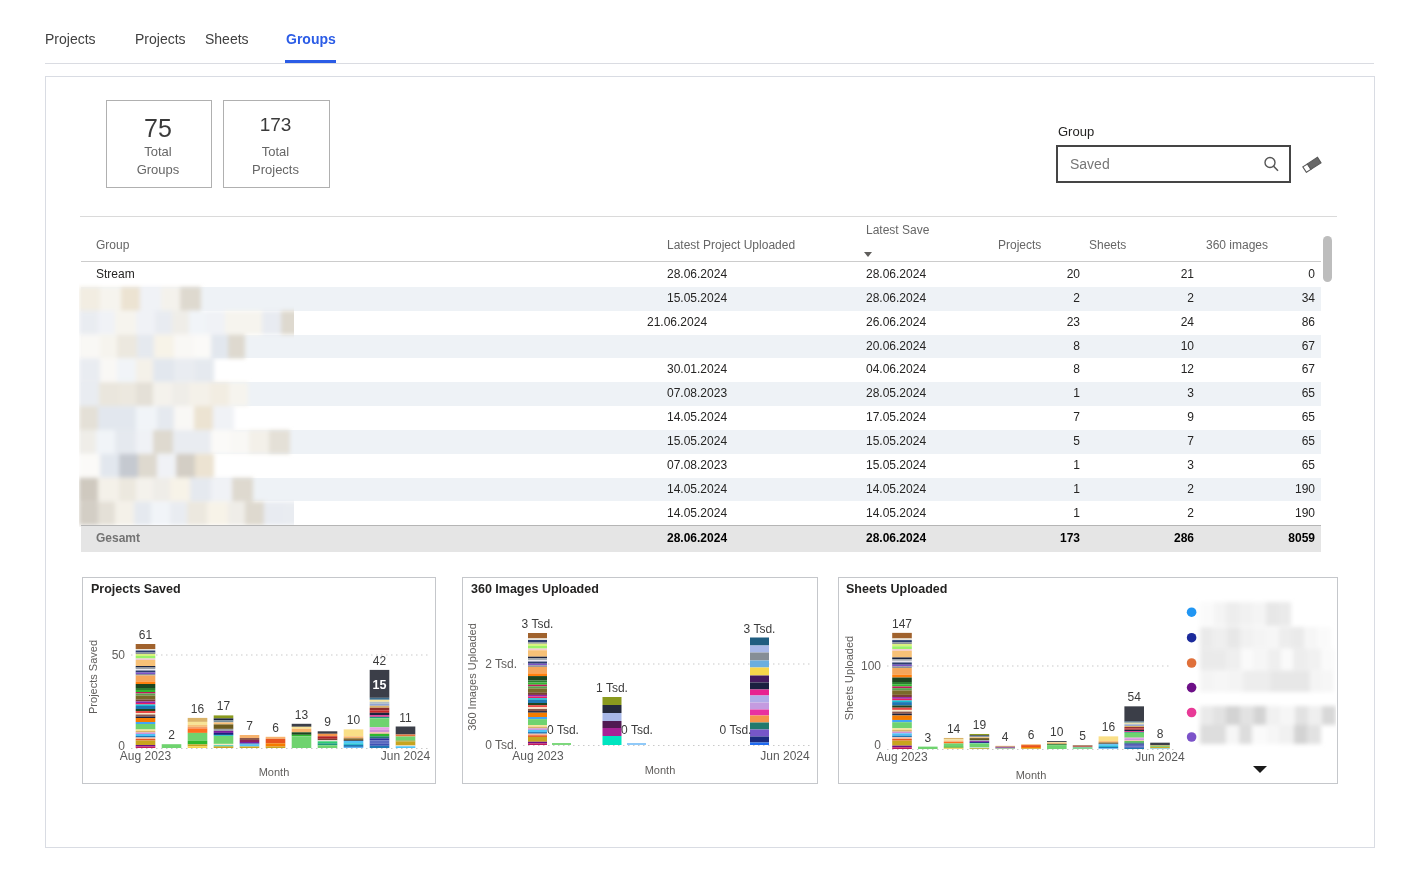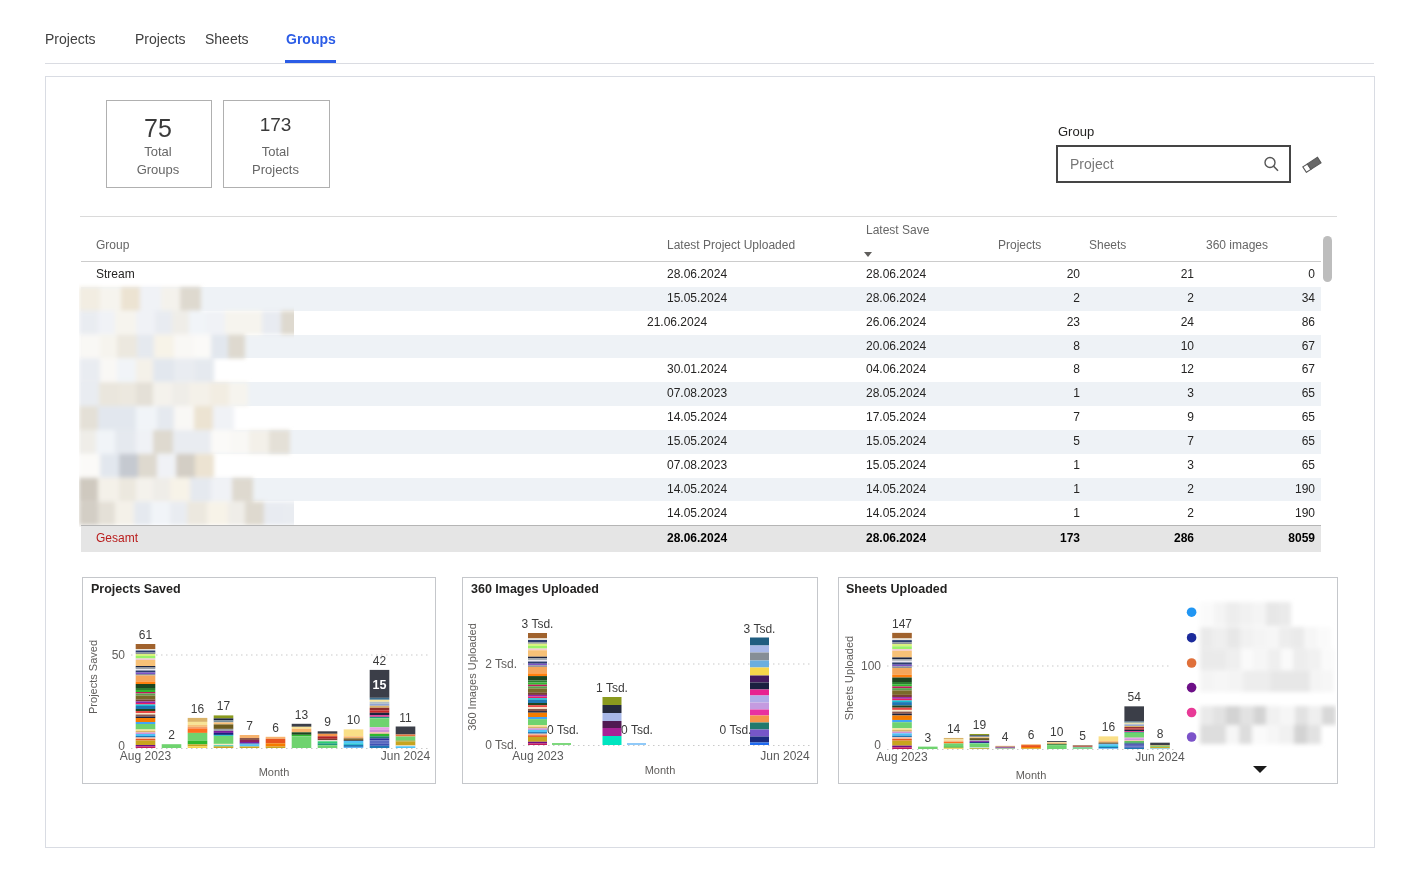--- a/index.html
+++ b/index.html
@@ -8,21 +8,21 @@
 <div class="a" style="left:45px;top:63px;width:1329px;height:1px;background:#dadce2"></div>
 <div class="a" style="left:45px;top:76px;width:1328px;height:770px;border:1px solid #d9dce3"></div>
 <div class="a" style="left:106px;top:100px;width:104px;height:86px;border:1px solid #b0b0b0"></div>
 <div class="a" style="left:106px;top:114px;width:104px;text-align:center;font-size:25px;color:#3a3a3a">75</div>
 <div class="a" style="left:106px;top:143px;width:104px;text-align:center;font-size:13px;line-height:18px;color:#666">Total<br>Groups</div>
 <div class="a" style="left:223px;top:100px;width:105px;height:86px;border:1px solid #b0b0b0"></div>
 <div class="a" style="left:223px;top:114px;width:105px;text-align:center;font-size:19px;color:#3a3a3a">173</div>
 <div class="a" style="left:223px;top:143px;width:105px;text-align:center;font-size:13px;line-height:18px;color:#666">Total<br>Projects</div>
 <div class="a" style="left:1058px;top:124px;font-size:13px;color:#252423">Group</div>
 <div class="a" style="left:1056px;top:145px;width:231px;height:34px;border:2px solid #454545"></div>
-<div class="a" style="left:1070px;top:156px;font-size:14px;color:#767676">Project</div>
+<div class="a" style="left:1070px;top:156px;font-size:14px;color:#767676">Saved</div>
 <svg class="a" style="left:1262px;top:155px" width="20" height="20">
     <circle cx="8" cy="7.5" r="5" fill="none" stroke="#555" stroke-width="1.4"></circle>
     <line x1="11.6" y1="11.3" x2="16" y2="15.7" stroke="#555" stroke-width="1.6"></line>
   </svg>
 <svg class="a" style="left:1302px;top:156px" width="20" height="17">
     <g transform="rotate(-33 10 8.5)">
       <rect x="1" y="5.5" width="5.5" height="6.5" fill="#fff" stroke="#5a5a5a" stroke-width="1.1"></rect>
       <rect x="6.5" y="5.5" width="12" height="6.5" fill="#686868" stroke="#5a5a5a" stroke-width="1.1"></rect>
     </g>
   </svg>
@@ -197,21 +197,21 @@
       <rect x="91" y="239.5" width="17" height="23.85" fill="#e9ecf1"></rect>
       <rect x="108" y="239.5" width="20" height="23.85" fill="#ece8df"></rect>
       <rect x="128" y="239.5" width="21" height="23.85" fill="#f7f3e8"></rect>
       <rect x="149" y="239.5" width="17" height="23.85" fill="#efede8"></rect>
       <rect x="166" y="239.5" width="19" height="23.85" fill="#ded9cf"></rect>
       <rect x="185" y="239.5" width="20" height="23.85" fill="#e8ebf1"></rect>
       <rect x="205" y="239.5" width="19" height="23.85" fill="#e9ecf1"></rect>
     </g>
   </svg>
 <div class="a" style="left:81px;top:525.4px;width:1240px;height:25.6px;background:#e5e5e5;border-top:1px solid #b5b5b5"></div>
-<div class="a cell" style="left:96px;top:526.5px;font-weight:normal;color:#b91c1c">Gesamt</div>
+<div class="a cell" style="left:96px;top:526.5px;font-weight:bold;color:#737373">Gesamt</div>
 <div class="a cell" style="left:667px;top:526.5px;font-weight:bold;color:#000">28.06.2024</div>
 <div class="a cell" style="left:866px;top:526.5px;font-weight:bold;color:#000">28.06.2024</div>
 <div class="a cell rt" style="left:1000px;top:526.5px;width:80px;font-weight:bold;color:#000">173</div>
 <div class="a cell rt" style="left:1114px;top:526.5px;width:80px;font-weight:bold;color:#000">286</div>
 <div class="a cell rt" style="left:1235px;top:526.5px;width:80px;font-weight:bold;color:#000">8059</div>
 <div class="a" style="left:1323px;top:236px;width:9px;height:46px;background:#bdbdbd;border-radius:4.5px"></div>
 <div class="a" style="left:82px;top:577px;width:352px;height:205px;border:1px solid #c5c7cb"></div>
 <div class="a" style="left:462px;top:577px;width:354px;height:205px;border:1px solid #c5c7cb"></div>
 <div class="a" style="left:838px;top:577px;width:498px;height:205px;border:1px solid #c5c7cb"></div>
 <svg class="a" style="left:83px;top:578px" width="351" height="204">

